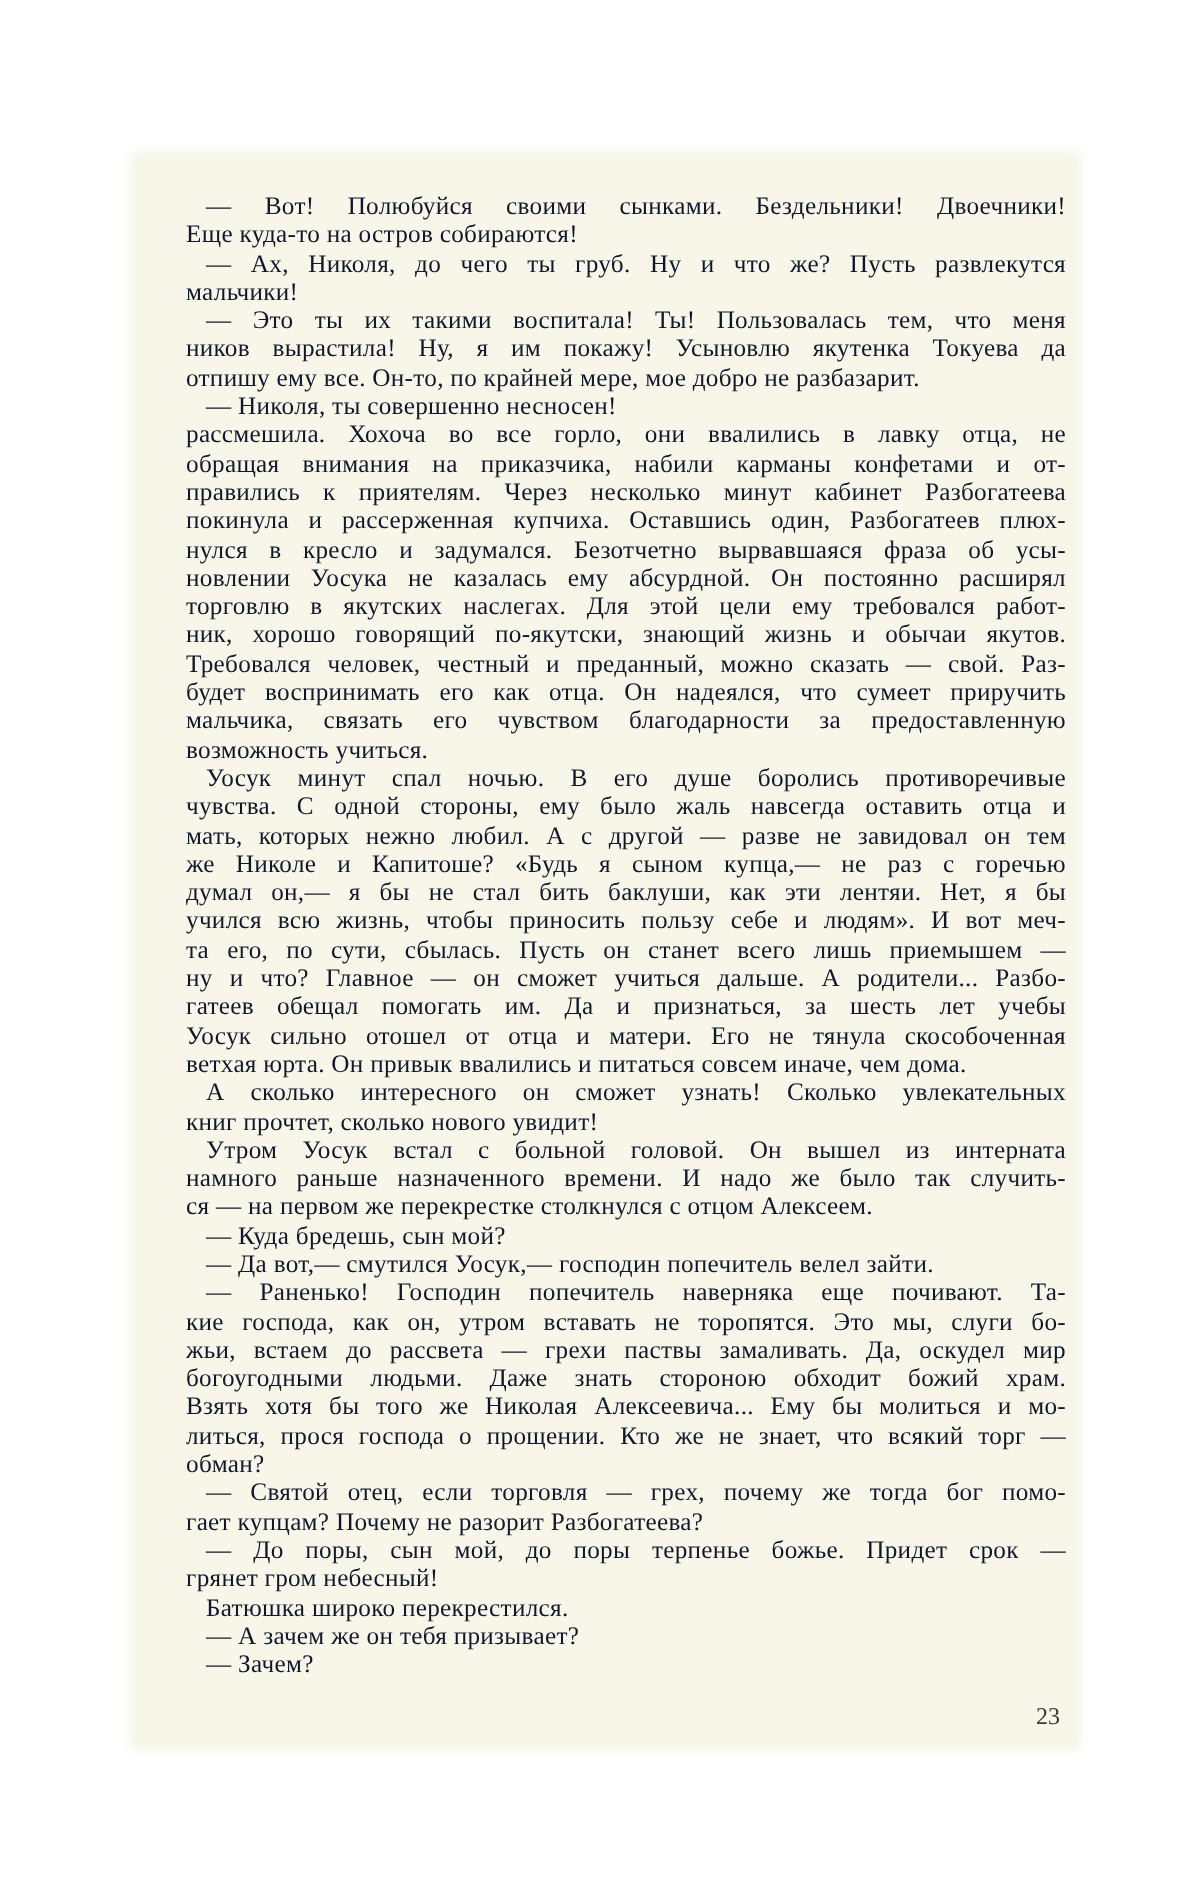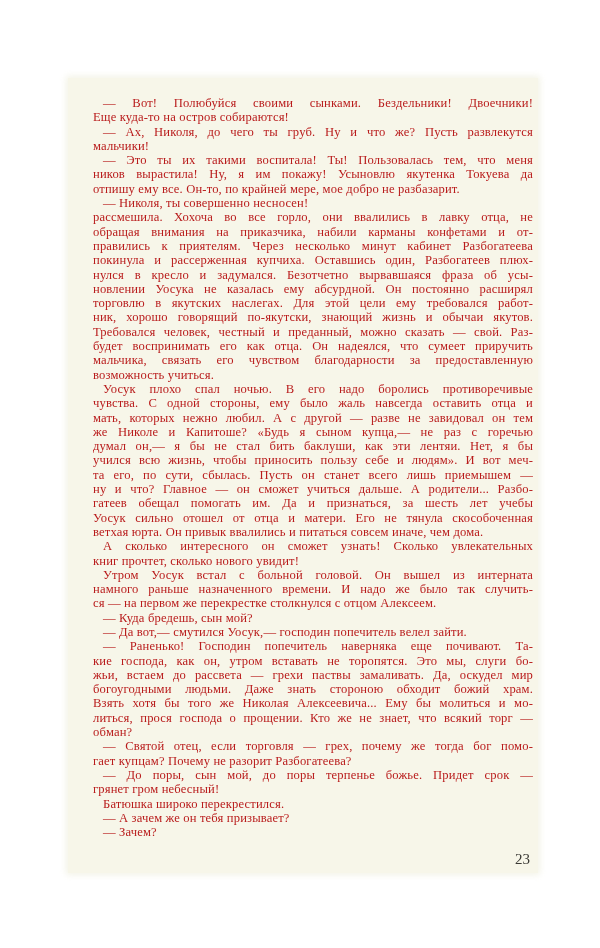--- a/index.html
+++ b/index.html
@@ -21,39 +21,39 @@
       width: 470px;
       height: 795px;
       background: #f7f6e9;
       box-shadow: 0 0 6px 2px rgba(240,240,225,0.8);
     }
     .text-column {
       position: absolute;
       left: 25px;
       top: 18px;
       width: 440px;
-      color: #b91c1c;
+      color: #0f172a;
       font-size: 12.6px;
       letter-spacing: 0.15px;
     }
     .line {
       display: block;
       height: 14.3px;
       line-height: 14.3px;
       white-space: nowrap;
       text-align: justify;
       text-align-last: justify;
     }
     .line.indent { padding-left: 10px; }
     .line.last { text-align-last: left; }
     .page-number {
       position: absolute;
       right: 8px;
       top: 773px;
-      font-size: 15px;
+      font-size: 12px;
       color: #3a3934;
     }
   </style>
 </head>
 <body>
 
 <div class="page">
   <div class="text-column" id="text-column">
       <span class="line indent">— Вот! Полюбуйся своими сынками. Бездельники! Двоечники!</span>
       <span class="line last">Еще куда-то на остров собираются!</span>
@@ -68,21 +68,21 @@
       <span class="line">правились к приятелям. Через несколько минут кабинет Разбогатеева</span>
       <span class="line">покинула и рассерженная купчиха. Оставшись один, Разбогатеев плюх-</span>
       <span class="line">нулся в кресло и задумался. Безотчетно вырвавшаяся фраза об усы-</span>
       <span class="line">новлении Уосука не казалась ему абсурдной. Он постоянно расширял</span>
       <span class="line">торговлю в якутских наслегах. Для этой цели ему требовался работ-</span>
       <span class="line">ник, хорошо говорящий по-якутски, знающий жизнь и обычаи якутов.</span>
       <span class="line">Требовался человек, честный и преданный, можно сказать — свой. Раз-</span>
       <span class="line">будет воспринимать его как отца. Он надеялся, что сумеет приручить</span>
       <span class="line">мальчика, связать его чувством благодарности за предоставленную</span>
       <span class="line last">возможность учиться.</span>
-      <span class="line indent">Уосук плохо спал ночью. В его надо боролись противоречивые</span>
+      <span class="line indent">Уосук минут спал ночью. В его душе боролись противоречивые</span>
       <span class="line">чувства. С одной стороны, ему было жаль навсегда оставить отца и</span>
       <span class="line">мать, которых нежно любил. А с другой — разве не завидовал он тем</span>
       <span class="line">же Николе и Капитоше? «Будь я сыном купца,— не раз с горечью</span>
       <span class="line">думал он,— я бы не стал бить баклуши, как эти лентяи. Нет, я бы</span>
       <span class="line">учился всю жизнь, чтобы приносить пользу себе и людям». И вот меч-</span>
       <span class="line">та его, по сути, сбылась. Пусть он станет всего лишь приемышем —</span>
       <span class="line">ну и что? Главное — он сможет учиться дальше. А родители... Разбо-</span>
       <span class="line">гатеев обещал помогать им. Да и признаться, за шесть лет учебы</span>
       <span class="line">Уосук сильно отошел от отца и матери. Его не тянула скособоченная</span>
       <span class="line last">ветхая юрта. Он привык ввалились и питаться совсем иначе, чем дома.</span>

